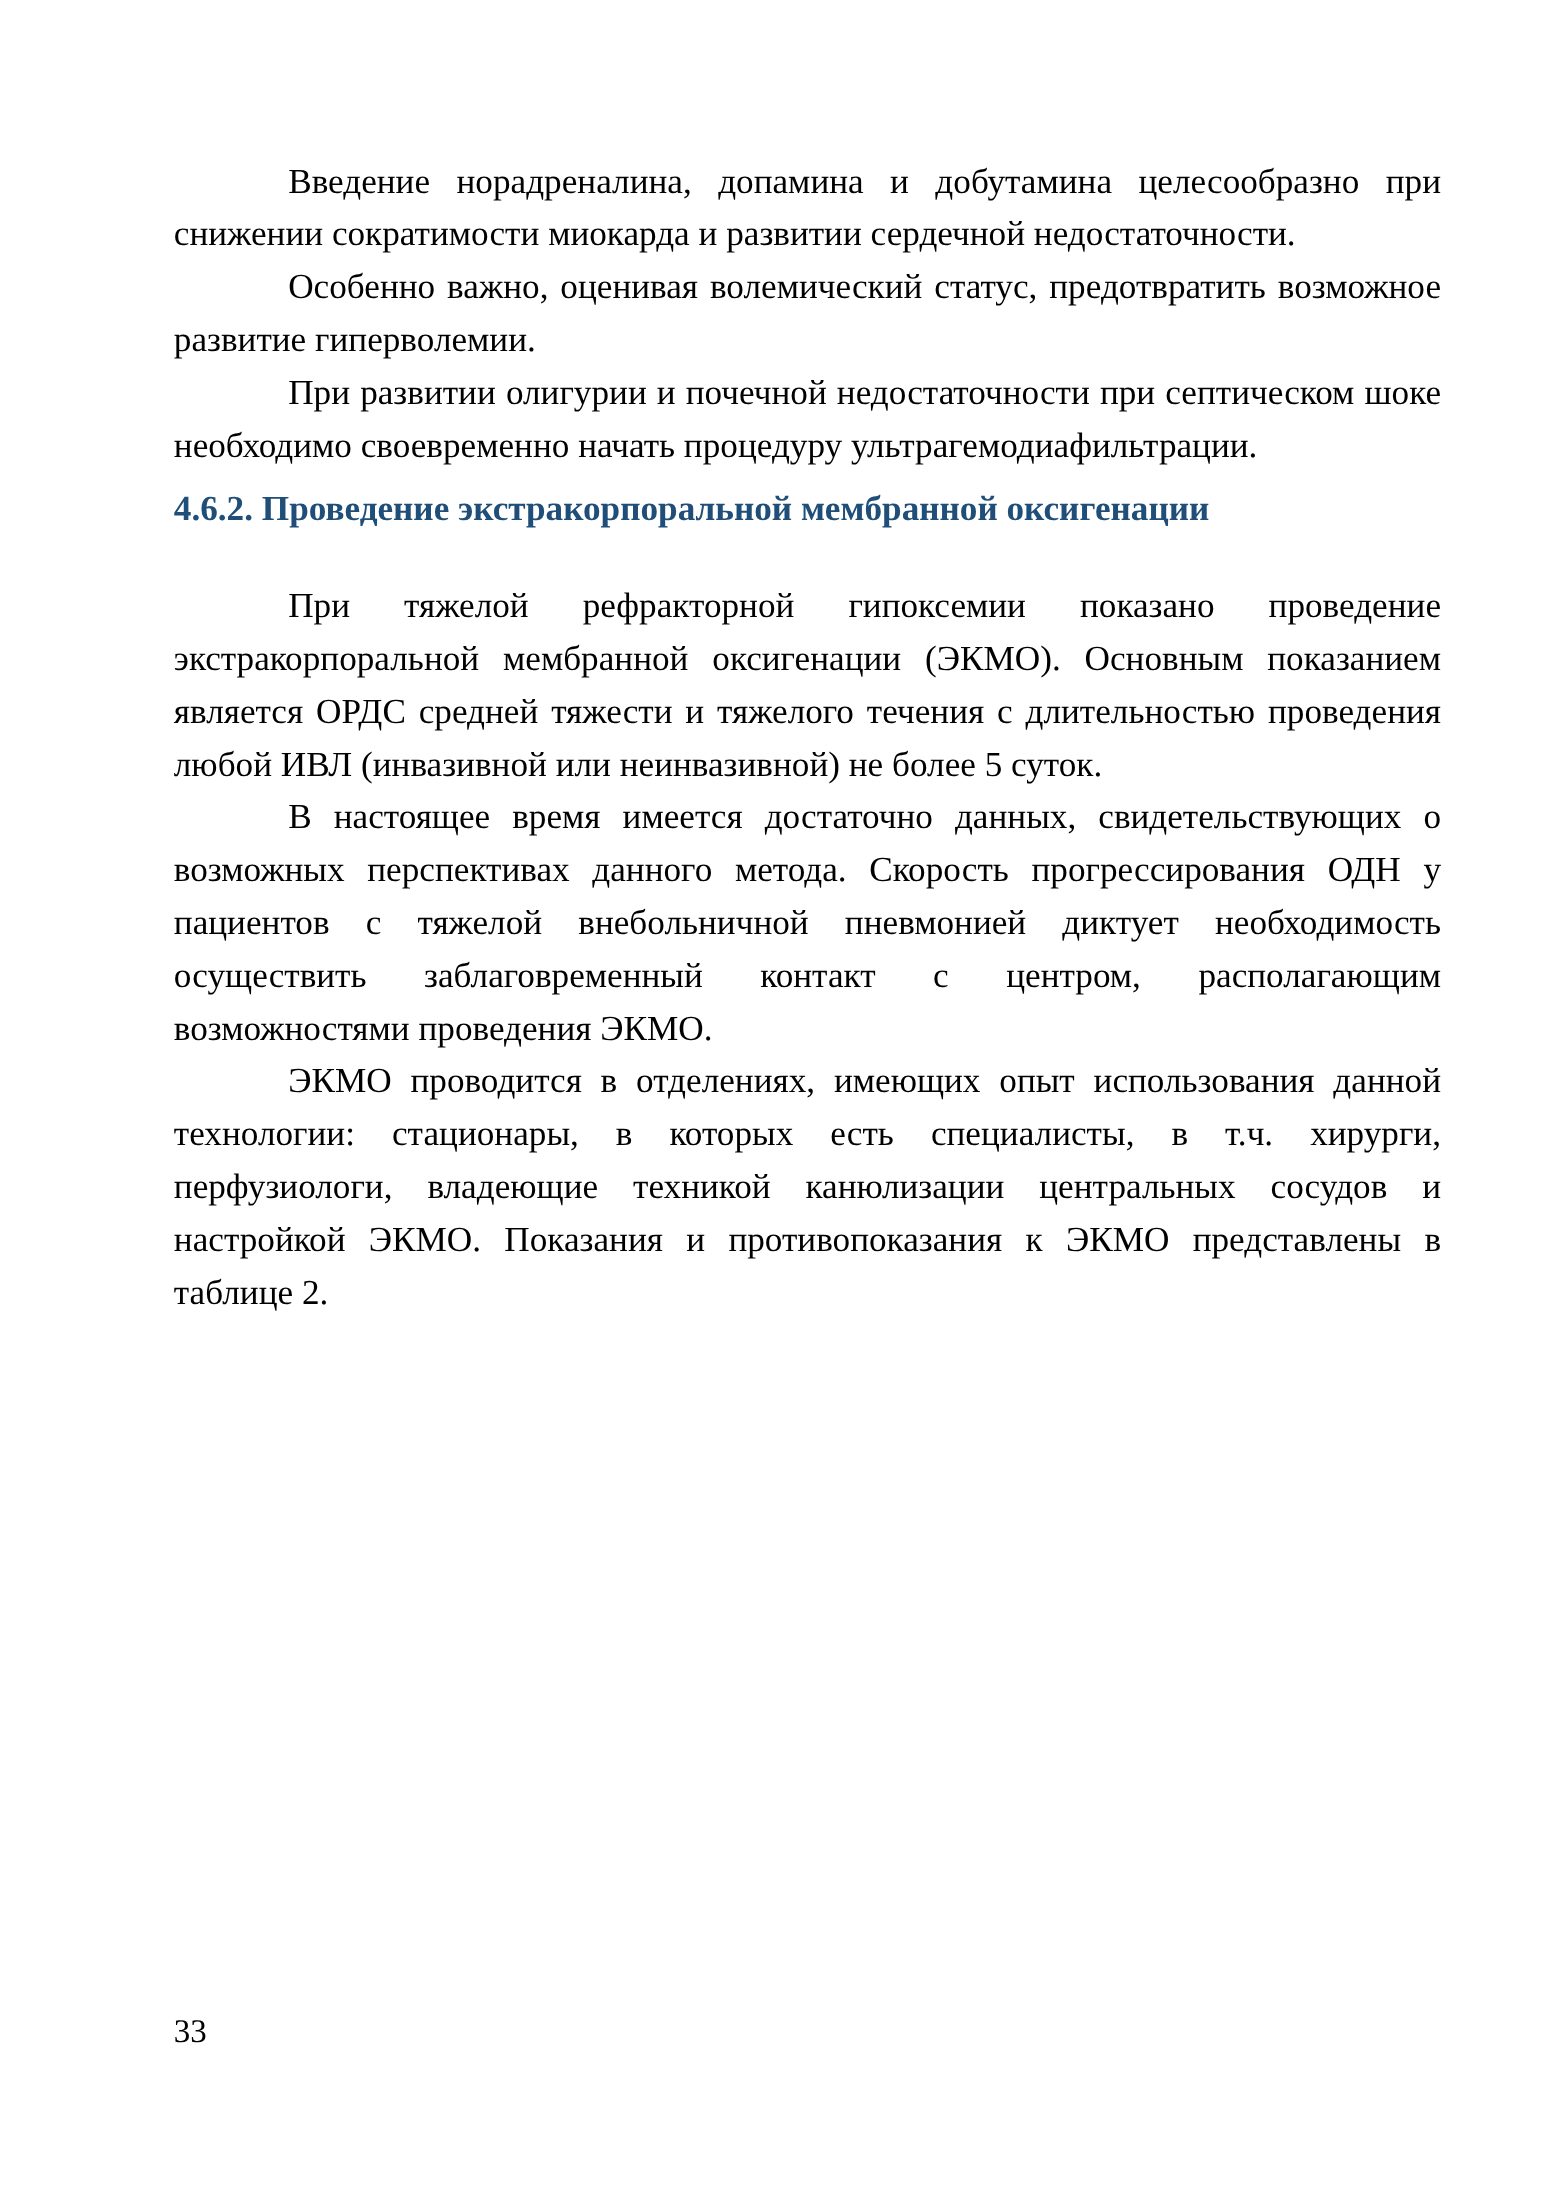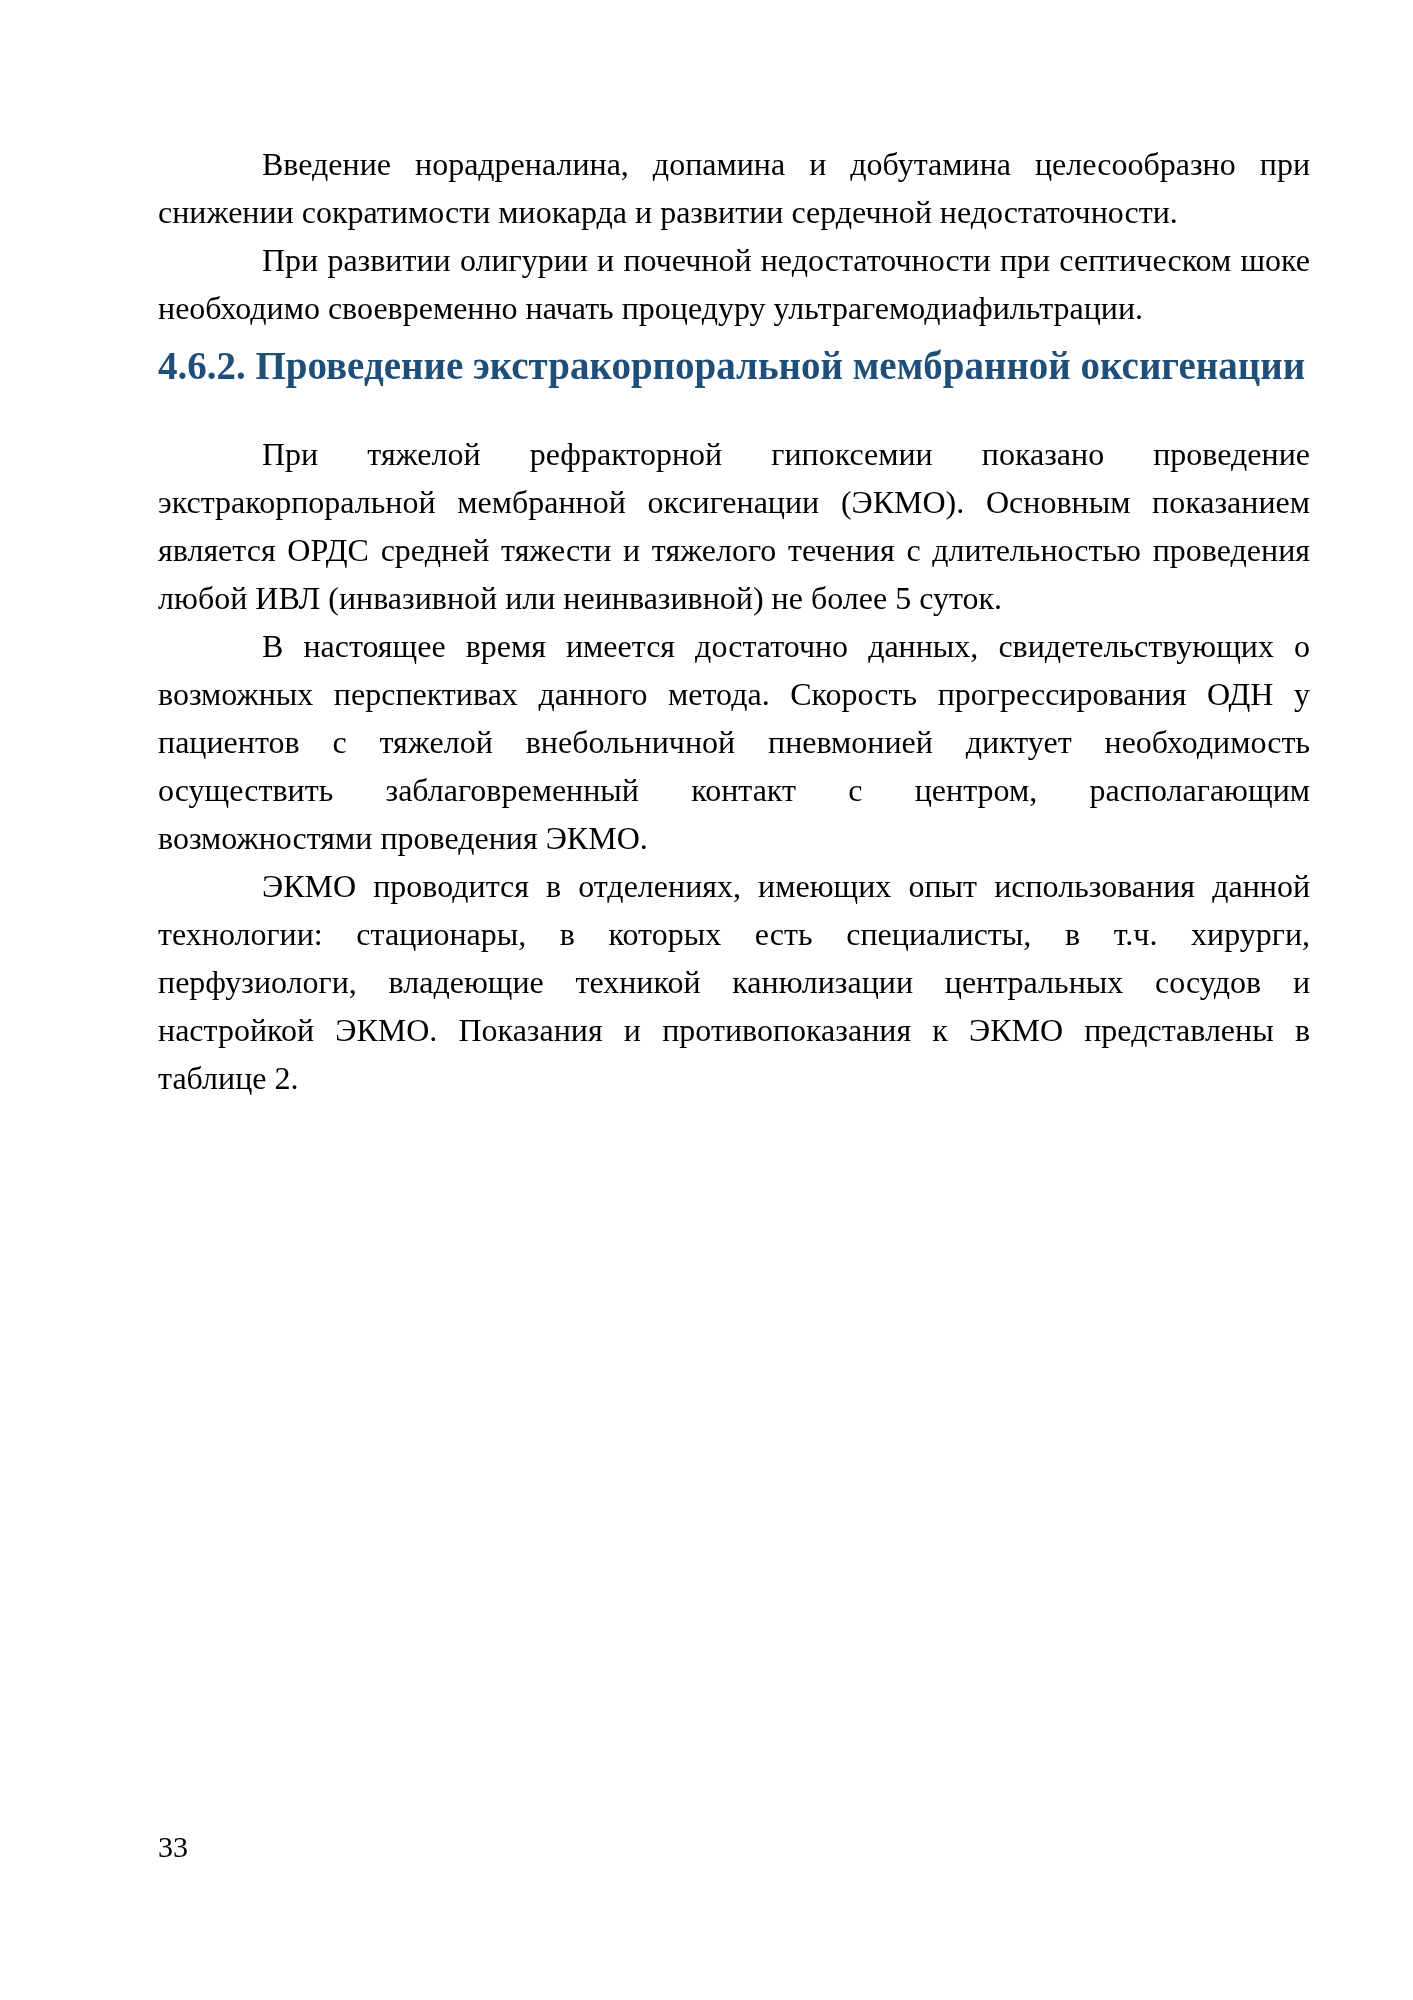--- a/index.html
+++ b/index.html
@@ -24,21 +24,21 @@
   }
   .body-paragraph {
     margin: 0;
     font-size: 32px;
     line-height: 48px;
     text-align: justify;
     text-indent: 104px;
   }
   .section-heading {
     margin: 10px 0 40px 0;
-    font-size: 39px;
+    font-size: 32px;
     line-height: 48px;
     font-weight: bold;
     color: var(--heading-fg, #1F4E79);
     text-align: left;
   }
   .page-number {
     position: absolute;
     top: 1830px;
     left: 158px;
     width: 1152px;
@@ -58,20 +58,21 @@
     white-space: nowrap;
   }
 </style>
 </head>
 <body>
 
 <div class="page">
 
   <div class="content">
     <p class="body-paragraph">Введение норадреналина, допамина и добутамина целесообразно при снижении сократимости миокарда и развитии сердечной недостаточности.</p>
+    <p class="body-paragraph">Особенно важно, оценивая волемический статус, предотвратить возможное развитие гиперволемии.</p>
     <p class="body-paragraph">При развитии олигурии и почечной недостаточности при септическом шоке необходимо своевременно начать процедуру ультрагемодиафильтрации.</p>
 
     <h2 class="section-heading">4.6.2. Проведение экстракорпоральной мембранной оксигенации</h2>
 
     <p class="body-paragraph">При тяжелой рефракторной гипоксемии показано проведение экстракорпоральной мембранной оксигенации (ЭКМО). Основным показанием является ОРДС средней тяжести и тяжелого течения с длительностью проведения любой ИВЛ (инвазивной или неинвазивной) не более 5 суток.</p>
     <p class="body-paragraph">В настоящее время имеется достаточно данных, свидетельствующих о возможных перспективах данного метода. Скорость прогрессирования ОДН у пациентов с тяжелой внебольничной пневмонией диктует необходимость осуществить заблаговременный контакт с центром, располагающим возможностями проведения ЭКМО.</p>
     <p class="body-paragraph">ЭКМО проводится в отделениях, имеющих опыт использования данной технологии: стационары, в которых есть специалисты, в т.ч. хирурги, перфузиологи, владеющие техникой канюлизации центральных сосудов и настройкой ЭКМО. Показания и противопоказания к ЭКМО представлены в таблице 2.</p>
   </div>
 
   <div class="page-number">33</div>

